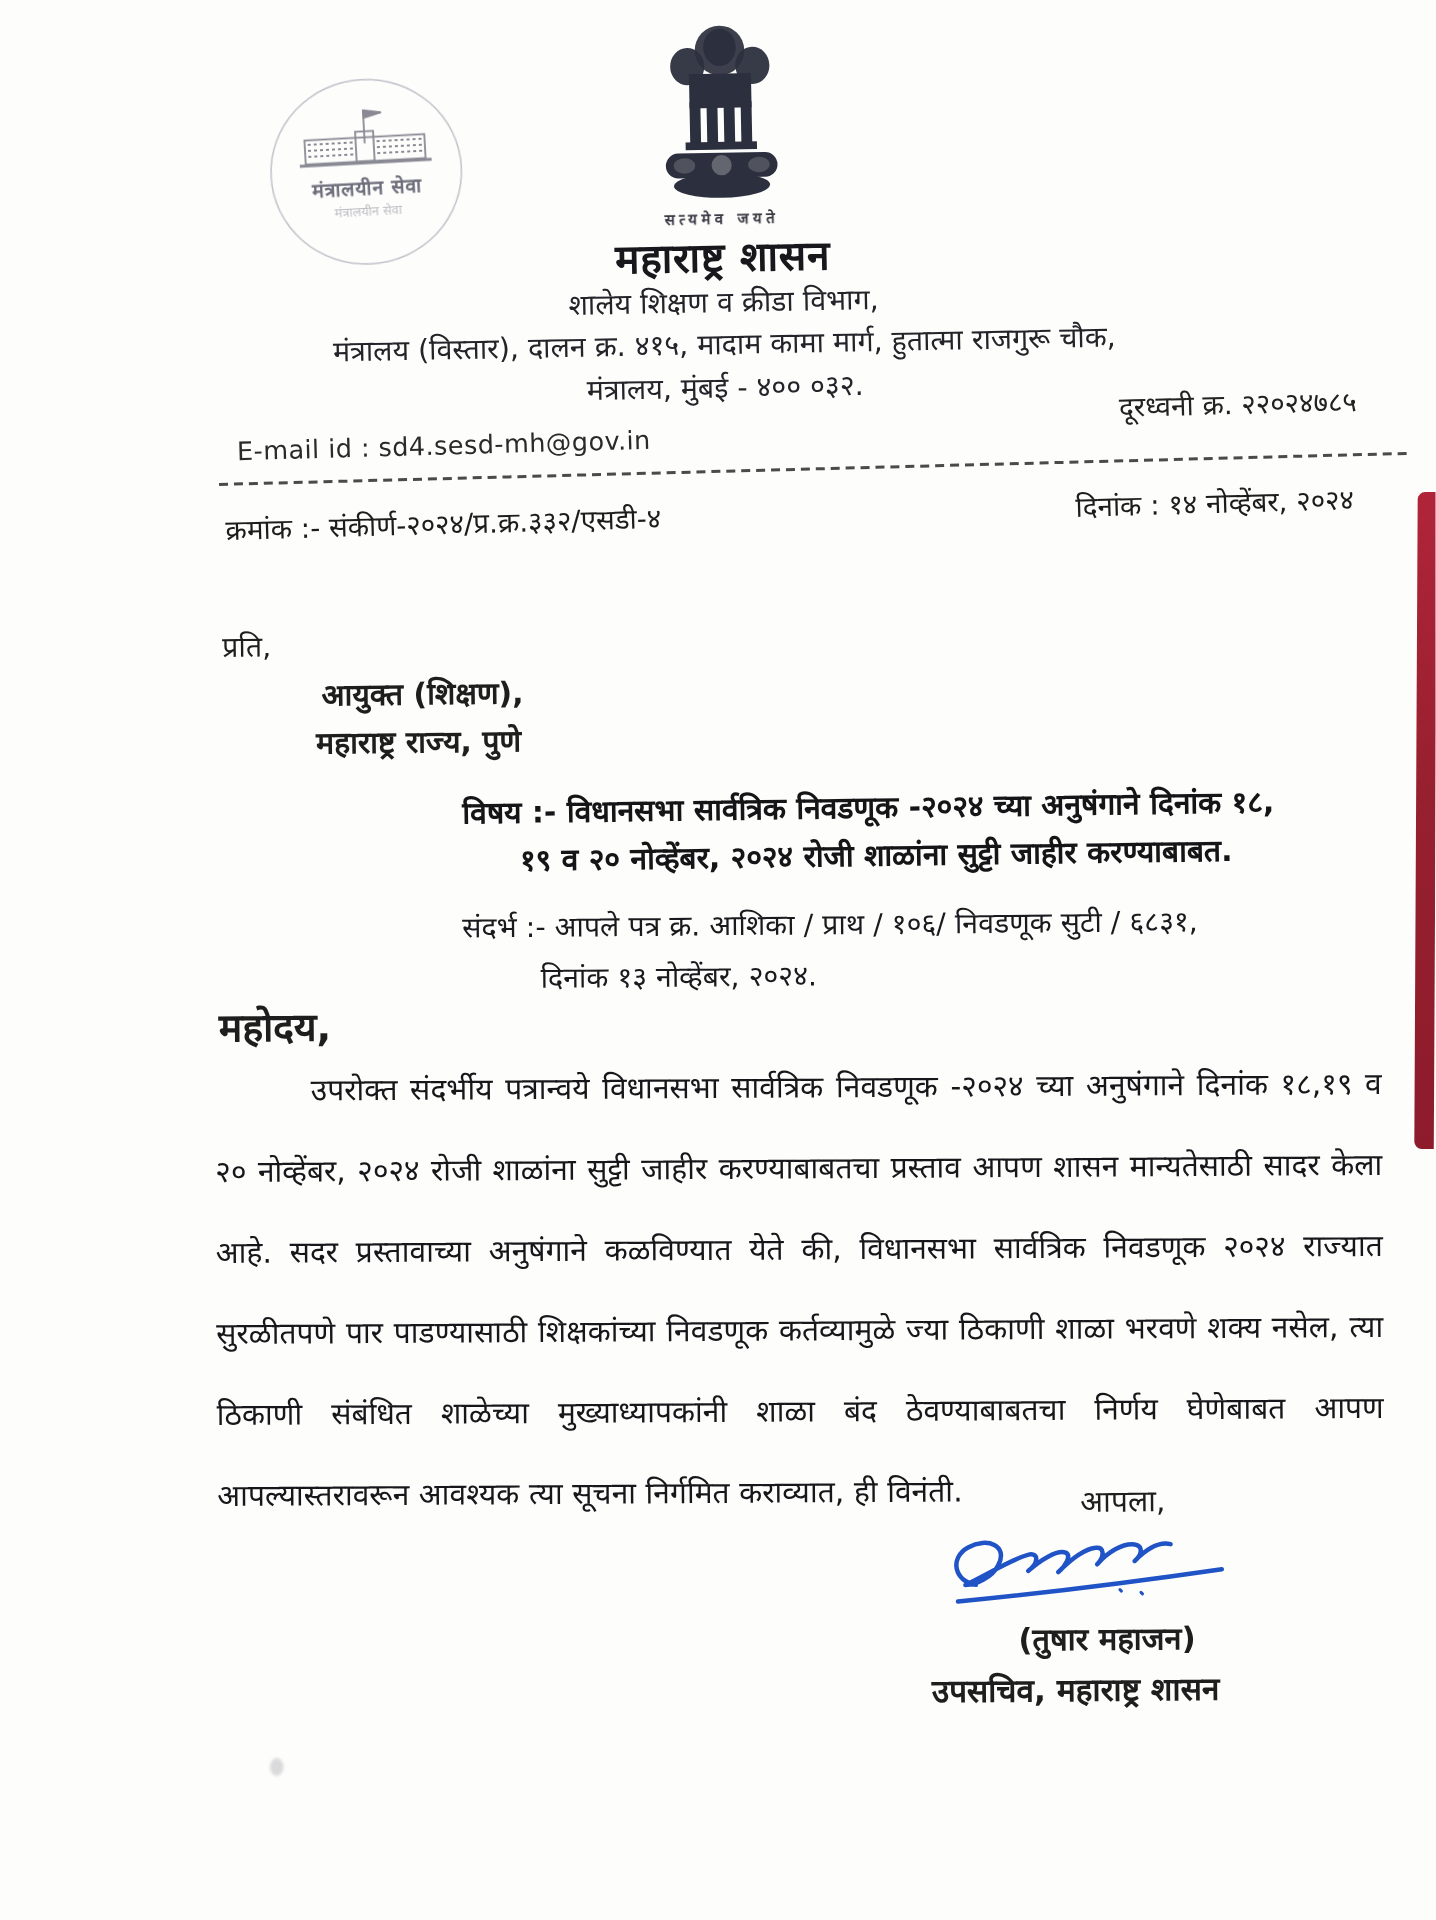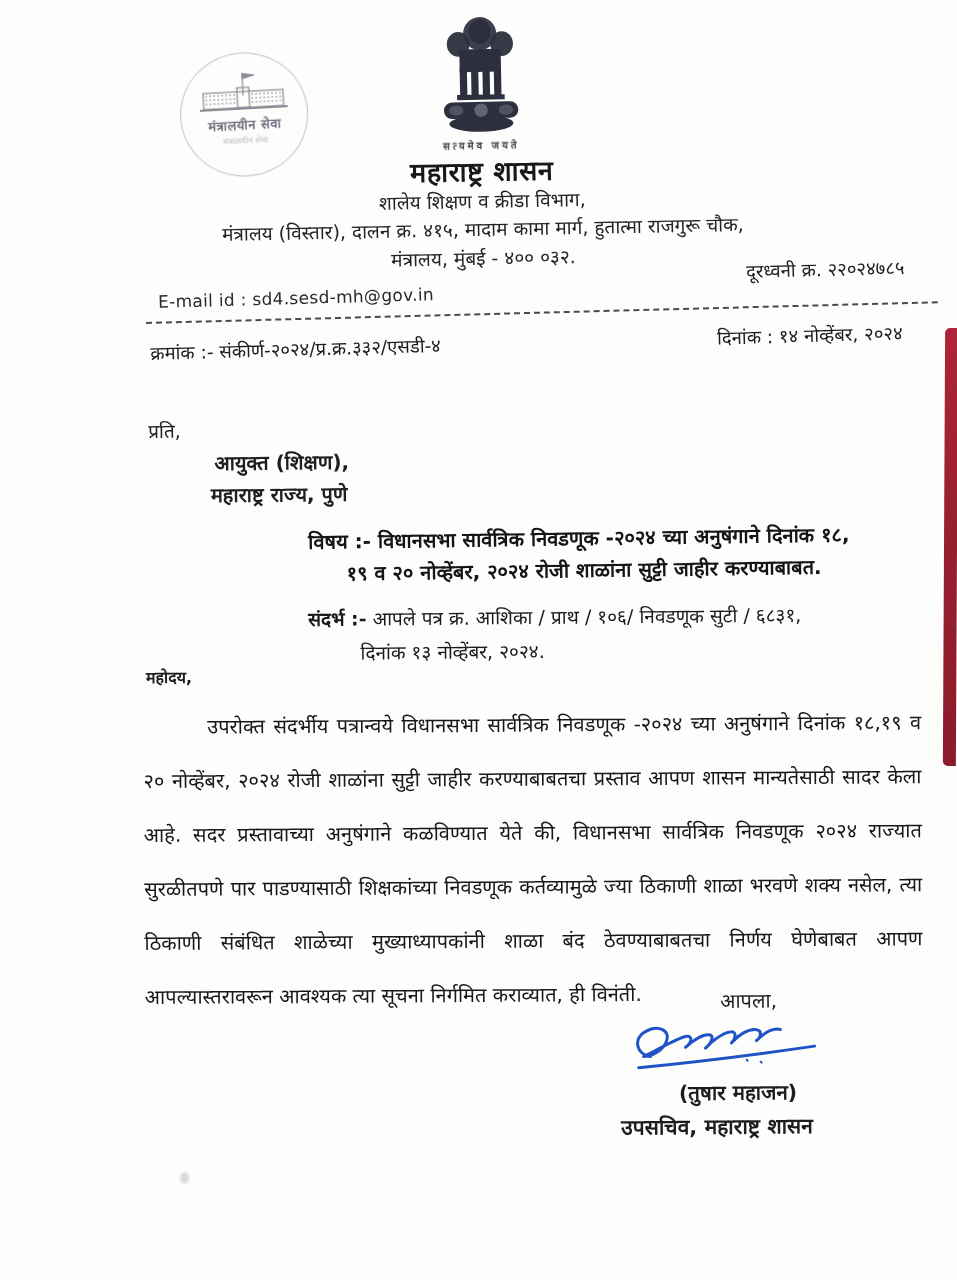--- a/index.html
+++ b/index.html
@@ -42,25 +42,25 @@
   #recipient .to{font-size:19px;}
   #recipient .r1{font-size:20px;font-weight:700;margin-top:6px;padding-left:66px;}
   #recipient .r2{font-size:20px;font-weight:700;margin-top:5px;padding-left:62px;}
 
   
   #subject{left:308px;top:526px;width:610px;transform:rotate(-.8deg);transform-origin:0 0;
            font-size:20px;font-weight:700;line-height:32px;color:#151518;}
   #subject .sub2{padding-left:38px;}
   #reference{left:308px;top:602px;width:600px;transform:rotate(-.5deg);transform-origin:0 0;
              font-size:19px;line-height:34px;color:#1a1a1e;}
-  #reference .ref-label{font-weight:700;}
+  #reference .ref-label{font-weight:400;}
   #reference .ref2{padding-left:52px;}
 
   
-  #salutation{left:146px;top:666px;font-size:16px;font-weight:700;transform:rotate(-.4deg);}
+  #salutation{left:146px;top:666px;font-size:26px;font-weight:700;transform:rotate(-.4deg);}
   #body-text{left:143px;top:700px;width:778px;transform:rotate(-.35deg);transform-origin:0 0;
              font-size:20px;color:#17171b;}
   #body-text .bline{line-height:54px;height:54px;white-space:nowrap;}
   #body-text .jline{text-align:justify;text-align-last:justify;white-space:normal;}
   #body-text .first{padding-left:64px;}
 
   
   #closing{left:600px;top:988px;width:320px;transform:rotate(-.5deg);transform-origin:0 0;}
   #valediction{font-size:20px;padding-left:120px;}
   #signature-svg{margin-top:6px;margin-left:28px;display:block;}

